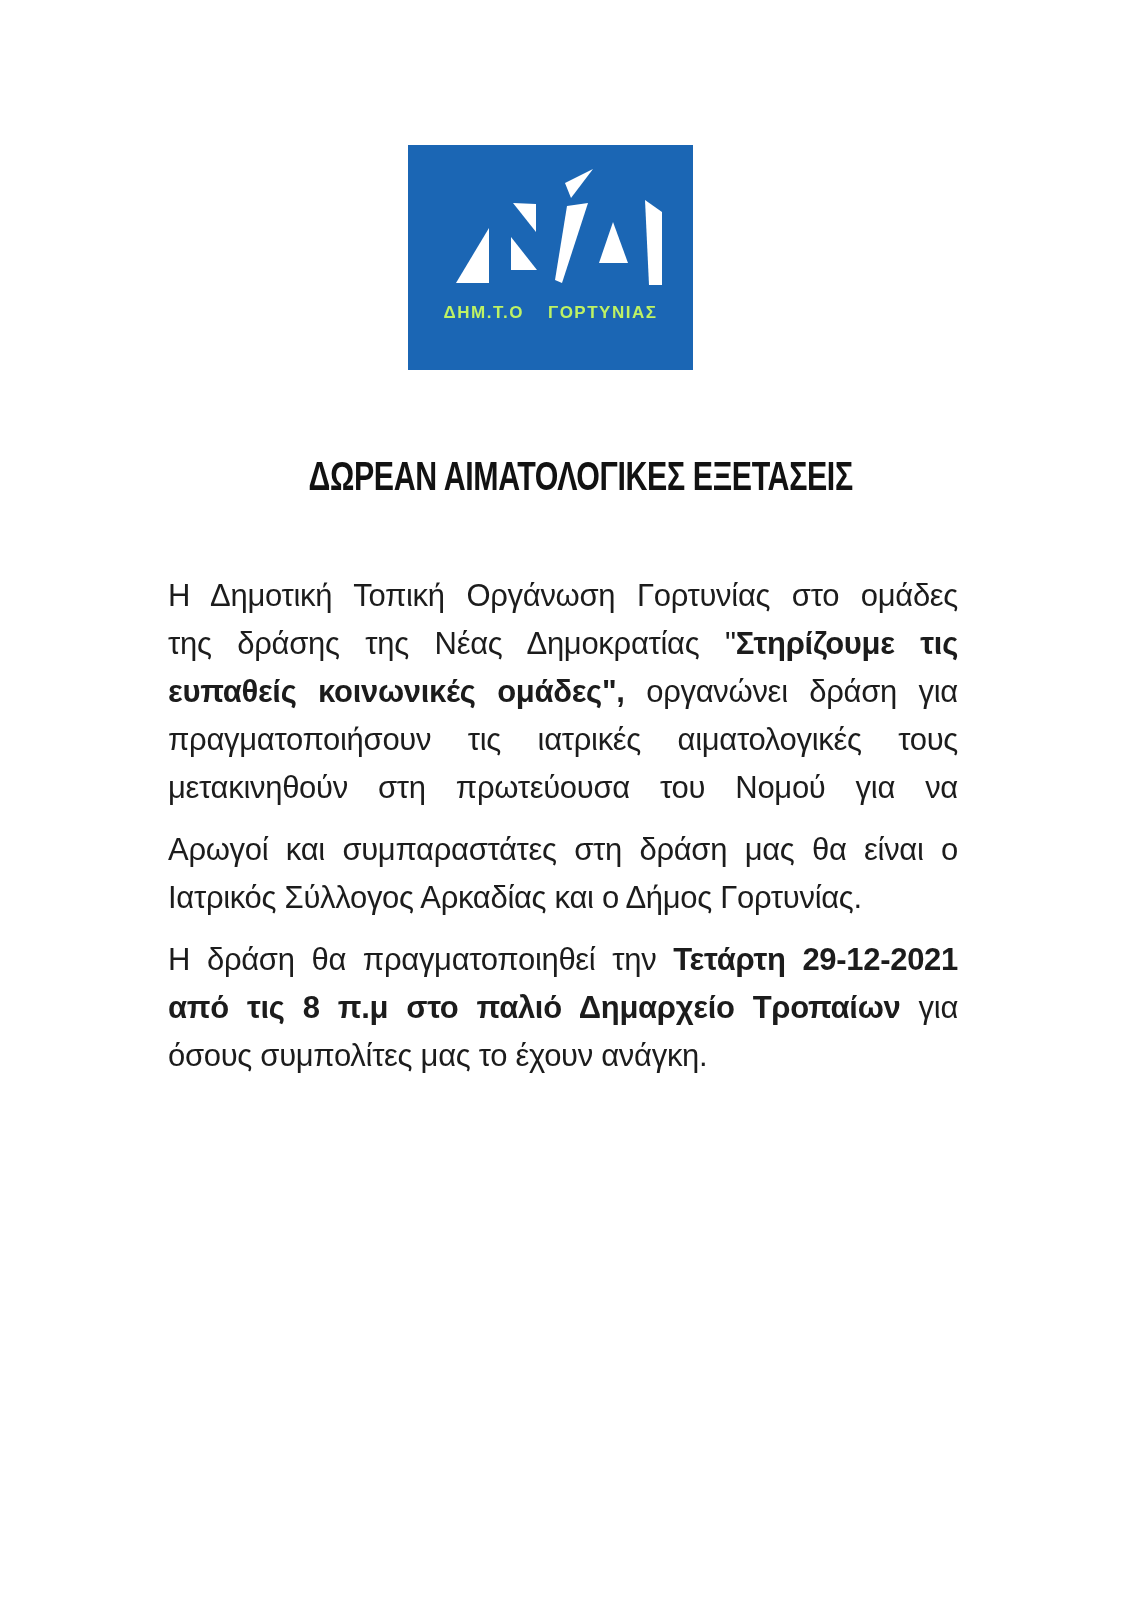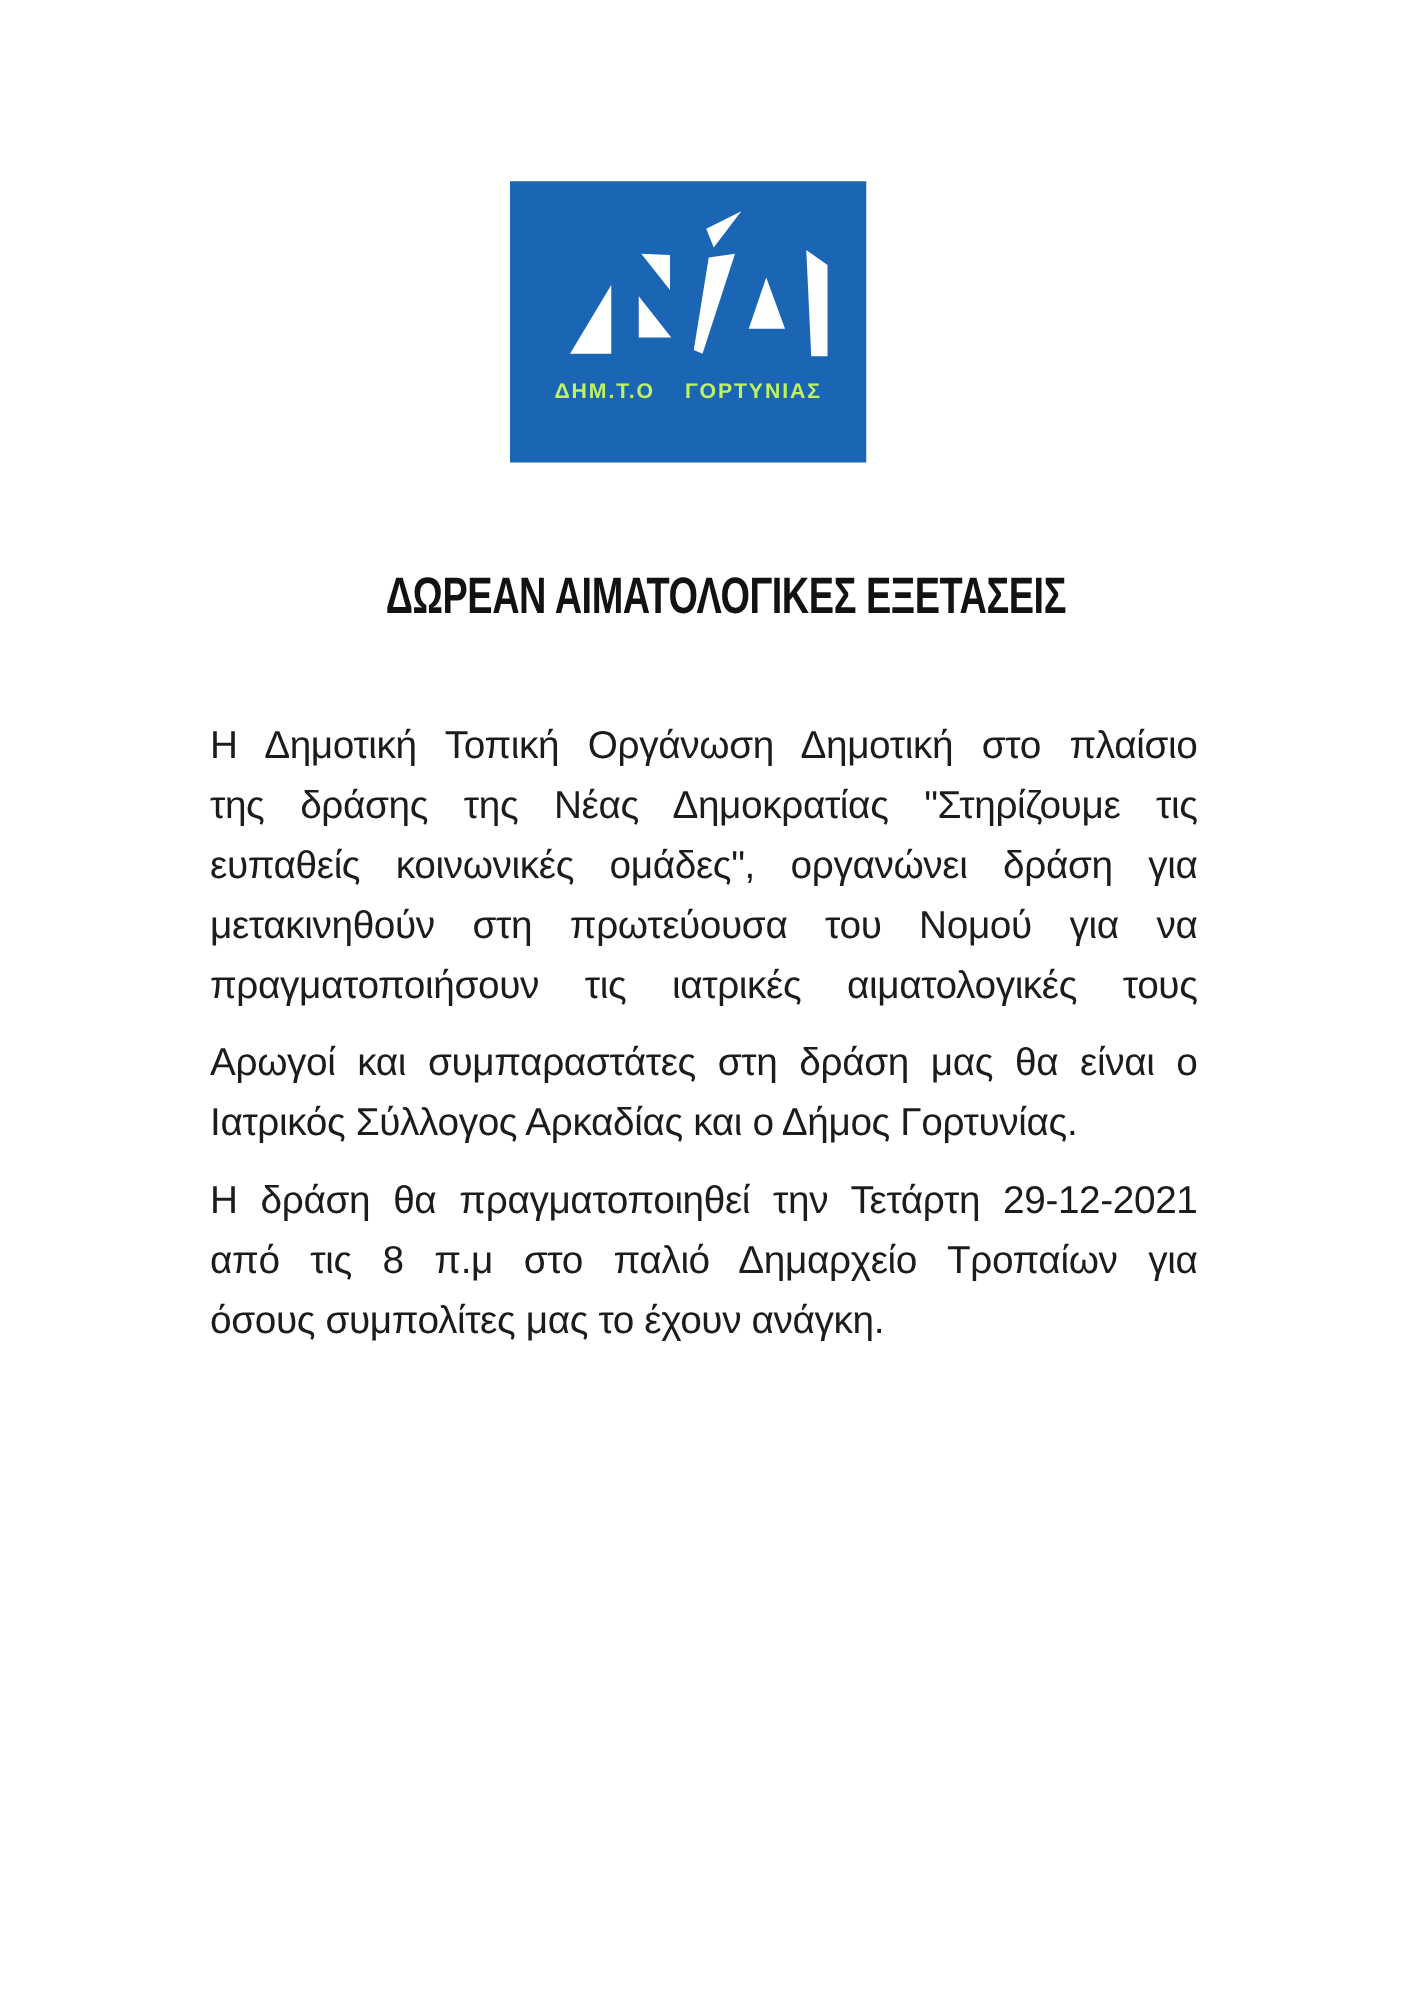--- a/index.html
+++ b/index.html
@@ -64,21 +64,21 @@
     letter-spacing: -0.3px;
   }
   .para { margin-bottom: 14px; }
   .line {
     line-height: 48px;
     white-space: nowrap;
     text-align: justify;
     text-align-last: left;
   }
   .line.just { text-align-last: justify; }
-  .seg-bold { font-weight: normal; }
+  .seg-bold { font-weight: bold; }
   
   .contacts {
     position: absolute;
     left: 168px; top: 1218px;
     width: 790px;
     font-size: 31px;
     letter-spacing: -0.3px;
   }
   .contacts-header {
     font-weight: bold;
@@ -113,25 +113,25 @@
       <span>ΓΟΡΤΥΝΙΑΣ</span>
     </div>
   </div>
 
   <div class="title-row">
     <span class="title-text">ΔΩΡΕΑΝ ΑΙΜΑΤΟΛΟΓΙΚΕΣ ΕΞΕΤΑΣΕΙΣ</span>
   </div>
 
   <div class="body-text">
       <div class="para">
-        <div class="line just"><span>Η Δημοτική Τοπική Οργάνωση Δημοτική στο πλαίσιο</span></div>
+        <div class="line just"><span>Η Δημοτική Τοπική Οργάνωση Γορτυνίας στο ομάδες</span></div>
         <div class="line just"><span>της δράσης της Νέας Δημοκρατίας "</span><span class="seg-bold">Στηρίζουμε τις</span></div>
         <div class="line just"><span class="seg-bold">ευπαθείς κοινωνικές ομάδες",</span><span> οργανώνει δράση για</span></div>
+        <div class="line just"><span>πραγματοποιήσουν τις ιατρικές αιματολογικές τους</span></div>
         <div class="line just"><span>μετακινηθούν στη πρωτεύουσα του Νομού για να</span></div>
-        <div class="line just"><span>πραγματοποιήσουν τις ιατρικές αιματολογικές τους</span></div>
       </div>
       <div class="para">
         <div class="line just"><span>Αρωγοί και συμπαραστάτες στη δράση μας θα είναι ο</span></div>
         <div class="line"><span>Ιατρικός Σύλλογος Αρκαδίας και ο Δήμος Γορτυνίας.</span></div>
       </div>
       <div class="para">
         <div class="line just"><span>Η δράση θα πραγματοποιηθεί την </span><span class="seg-bold">Τετάρτη 29-12-2021</span></div>
         <div class="line just"><span class="seg-bold">από τις 8 π.μ στο παλιό Δημαρχείο Τροπαίων</span><span> για</span></div>
         <div class="line"><span>όσους συμπολίτες μας το έχουν ανάγκη.</span></div>
       </div>

